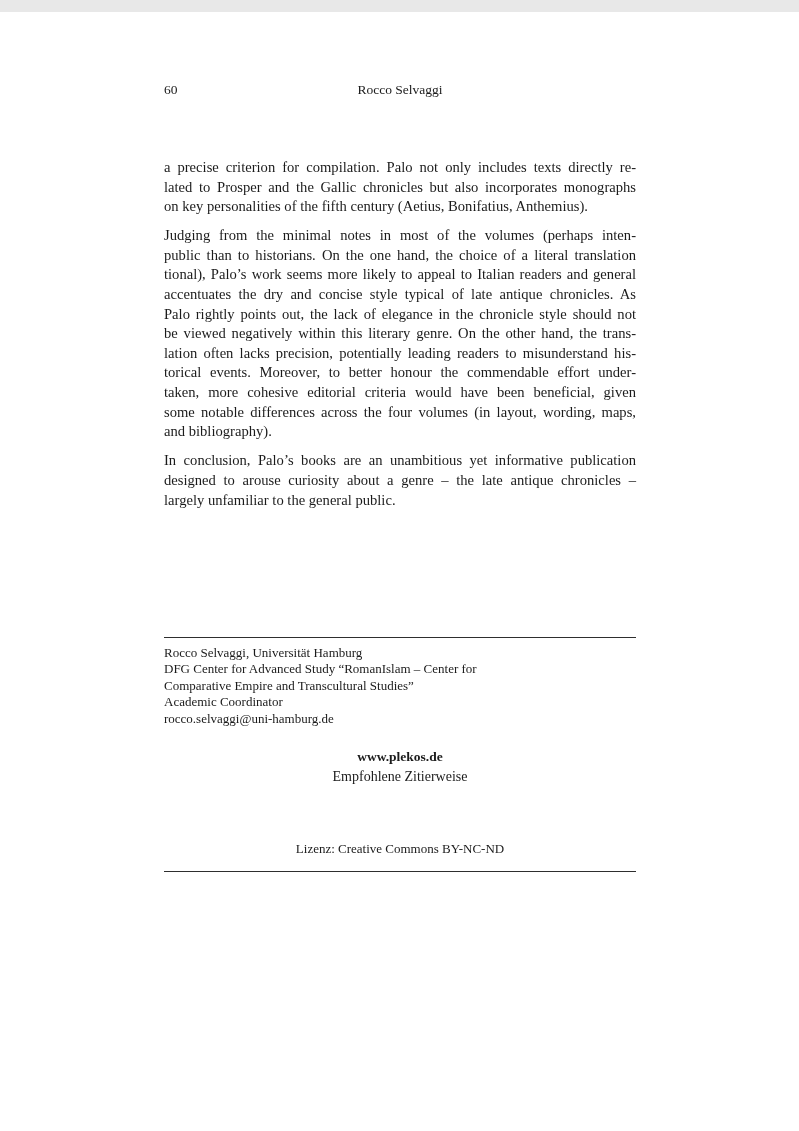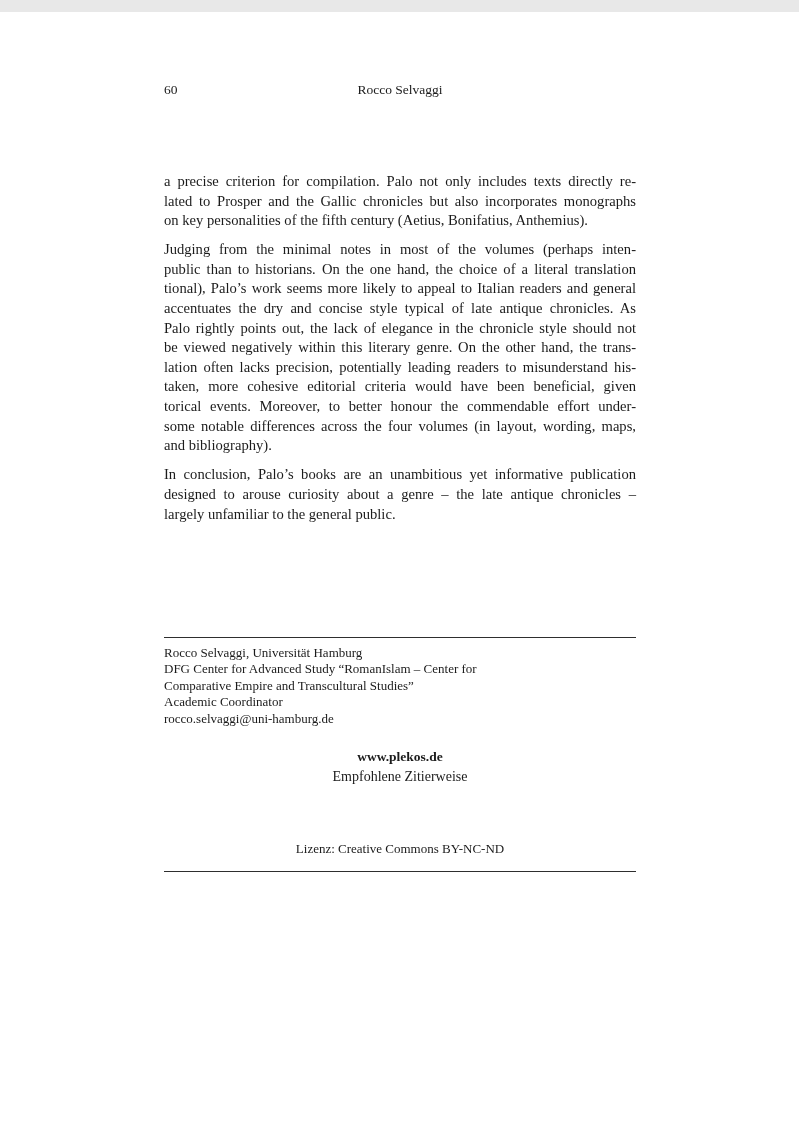--- a/index.html
+++ b/index.html
@@ -14,21 +14,21 @@
     overflow: hidden;
   }
   .content-col { position: absolute; left: 164px; width: 472px; }
 
   
   .pg-header { top: 70px; font-size: 13.5px; }
   .pg-number { position: absolute; left: 0; top: 0; }
   .running-title { display: block; text-align: center; }
 
   
-  .body-text { top: 160px; font-size: 14.6px; line-height: 19.6px; }
+  .body-text { top: 146px; font-size: 14.6px; line-height: 19.6px; }
   .paragraph { margin: 0 0 9.5px 0; }
   .jline { text-align: justify; text-align-last: justify; }
   .jline.last { text-align-last: left; }
   .left-block .jline { text-align: left; text-align-last: left; }
 
   
   .rule { position: absolute; left: 164px; width: 472px; height: 0; border-top: 1px solid #2e2e2e; }
   .rule-top { top: 625px; }
   .rule-bottom { top: 859px; }
 
@@ -55,22 +55,22 @@
         <div class="jline last">on key personalities of the fifth century (Aetius, Bonifatius, Anthemius).</div>
       </div>
     <div class="paragraph">
         <div class="jline">Judging from the minimal notes in most of the volumes (perhaps inten-</div>
         <div class="jline">public than to historians. On the one hand, the choice of a literal translation</div>
         <div class="jline">tional), Palo’s work seems more likely to appeal to Italian readers and general</div>
         <div class="jline">accentuates the dry and concise style typical of late antique chronicles. As</div>
         <div class="jline">Palo rightly points out, the lack of elegance in the chronicle style should not</div>
         <div class="jline">be viewed negatively within this literary genre. On the other hand, the trans-</div>
         <div class="jline">lation often lacks precision, potentially leading readers to misunderstand his-</div>
+        <div class="jline">torical events. Moreover, to better honour the commendable effort under-</div>
         <div class="jline">taken, more cohesive editorial criteria would have been beneficial, given</div>
-        <div class="jline">torical events. Moreover, to better honour the commendable effort under-</div>
         <div class="jline">some notable differences across the four volumes (in layout, wording, maps,</div>
         <div class="jline last">and bibliography).</div>
       </div>
     <div class="paragraph">
         <div class="jline">In conclusion, Palo’s books are an unambitious yet informative publication</div>
         <div class="jline">designed to arouse curiosity about a genre – the late antique chronicles –</div>
         <div class="jline last">largely unfamiliar to the general public.</div>
       </div>
   </div>
 

